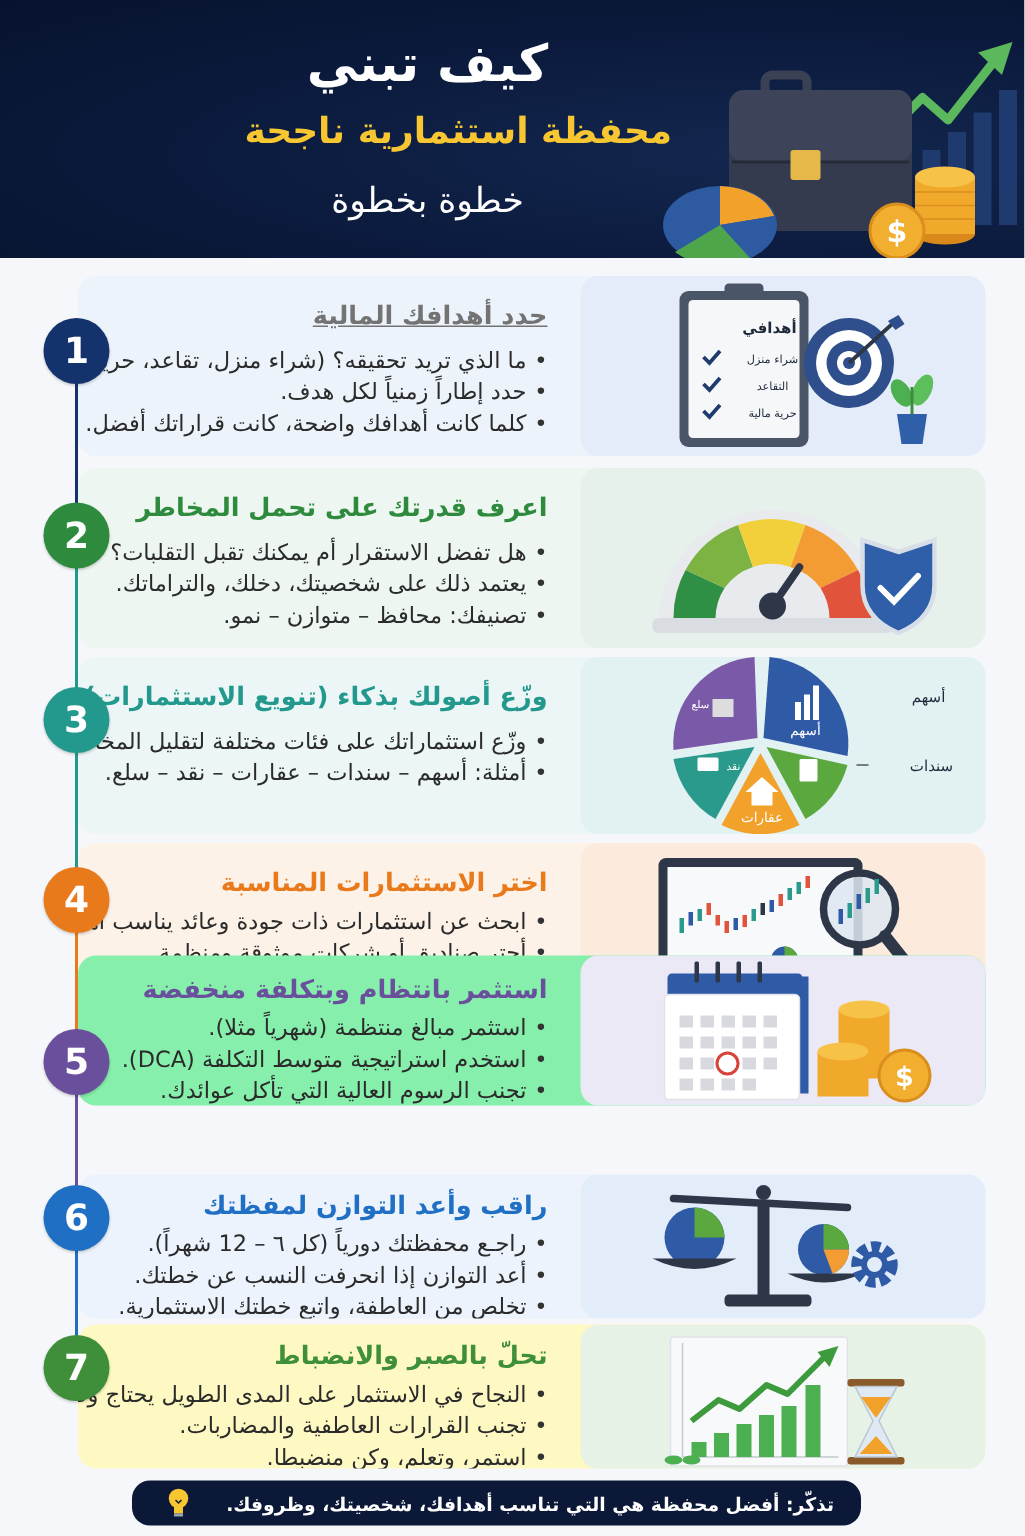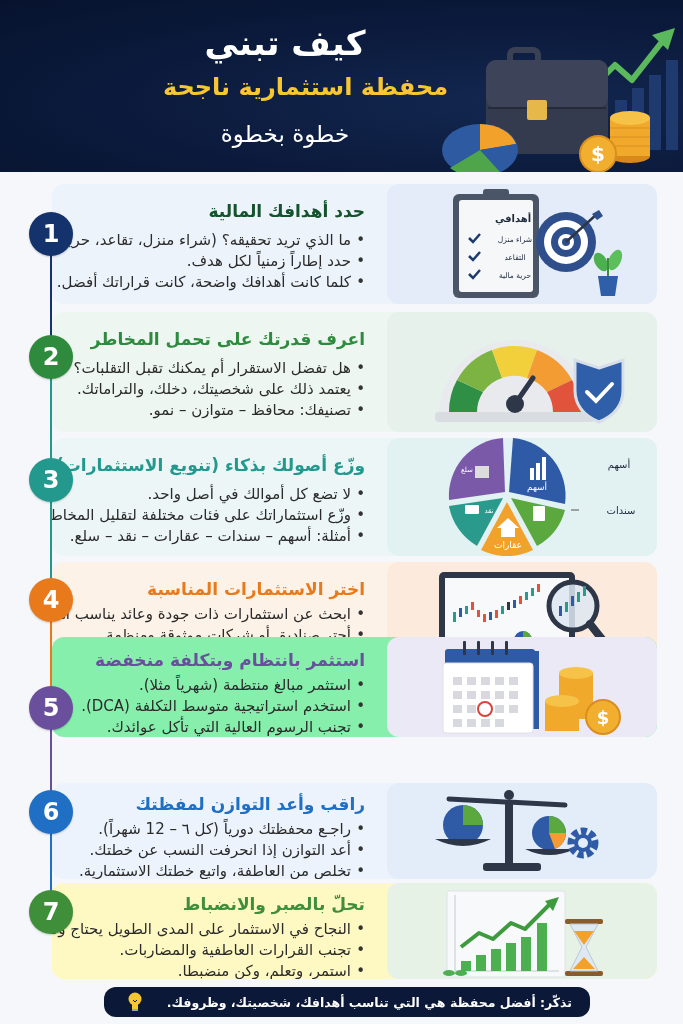--- a/index.html
+++ b/index.html
@@ -46,21 +46,21 @@
     content: "•"; position: absolute; right: 0; top: 0; color: #333;
   }
   .card-art {
     position: absolute; left: 335px; top: 0; width: 270px; height: 100%;
     border-radius: 12px;
   }
   .card-art svg { position: absolute; left: 0; top: 0; }
 
   
   .footer {
-    position: absolute; left: 104px; top: 987px; width: 486px; height: 30px;
+    position: absolute; left: 88px; top: 987px; width: 486px; height: 30px;
     background: #0c1838; border-radius: 12px; color: #fff; direction: rtl;
     display: flex; align-items: center; padding: 0 18px;
   }
   .footer-text { font-size: 12.5px; font-weight: bold; flex: 1; white-space: nowrap; }
   .footer-icon { width: 18px; height: 22px; margin-left: 4px; }
 </style>
 </head>
 <body>
 
 <div class="header">
@@ -103,21 +103,21 @@
 
 <div class="timeline-line" style="top:240px;height:110px;background:#14326b;"></div>
 <div class="timeline-line" style="top:350px;height:130px;background:#23998e;"></div>
 <div class="timeline-line" style="top:480px;height:120px;background:#23998e;"></div>
 <div class="timeline-line" style="top:600px;height:110px;background:#e97a1c;"></div>
 <div class="timeline-line" style="top:710px;height:100px;background:#6a4f9c;"></div>
 <div class="timeline-line" style="top:810px;height:100px;background:#1f6fc4;"></div>
 
 <div class="card" style="top:184px;height:120px;background:#edf3fb;">
   <div class="card-text">
-    <div class="card-title" style="color:#14532d;">حدد أهدافك المالية</div>
+    <div class="card-title" style="color:#737373;text-decoration:underline;">حدد أهدافك المالية</div>
     <ul class="card-bullets">
       <li>ما الذي تريد تحقيقه؟ (شراء منزل، تقاعد، حريةِ مالية...)</li>
       <li>حدد إطاراً زمنياً لكل هدف.</li>
       <li>كلما كانت أهدافك واضحة، كانت قراراتك أفضل.</li>
     </ul>
   </div>
   <div class="card-art" style="background:#e3ecf8;">
     <svg width="270" height="120" viewBox="0 0 270 120">
       <rect x="66" y="10" width="86" height="104" rx="6" fill="#4a5568"></rect>
       <rect x="72" y="16" width="74" height="92" rx="3" fill="#f6f7f9"></rect>
@@ -172,21 +172,20 @@
       <polyline points="200,80 209,89 225,72" fill="none" stroke="#ffffff" stroke-width="4" stroke-linecap="round"></polyline>
     </svg>
   </div>
 </div>
 <div class="step-circle" style="top:335px;background:#2e8b3e;">2</div>
 
 <div class="card" style="top:438px;height:118px;background:#ecf6f6;">
   <div class="card-text">
     <div class="card-title" style="color:#23998e;">وزّع أصولك بذكاء (تنويع الاستثمارات)</div>
     <ul class="card-bullets">
-      <li>لا تضع كل أموالك في أصل واحد.</li>
       <li>وزّع استثماراتك على فئات مختلفة لتقليل المخاطر.</li>
       <li>أمثلة: أسهم – سندات – عقارات – نقد – سلع.</li>
     </ul>
   </div>
   <div class="card-art" style="background:#e2f1f2;">
     <svg width="270" height="118" viewBox="0 0 270 118">
       <g transform="translate(120,58)">
         <path d="M2,-4 L6,-58 A58,58 0 0,1 58,8 Z" fill="#2f5aa6"></path>
         <path d="M4,2 L58,14 A58,58 0 0,1 30,50 Z" fill="#5aa83e"></path>
         <path d="M0,6 L26,54 A58,58 0 0,1 -26,54 Z" fill="#f2a22b"></path>

